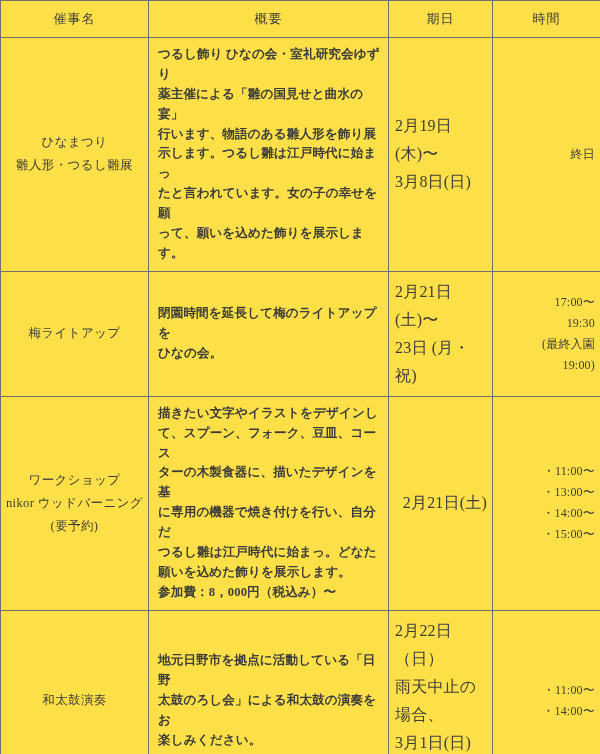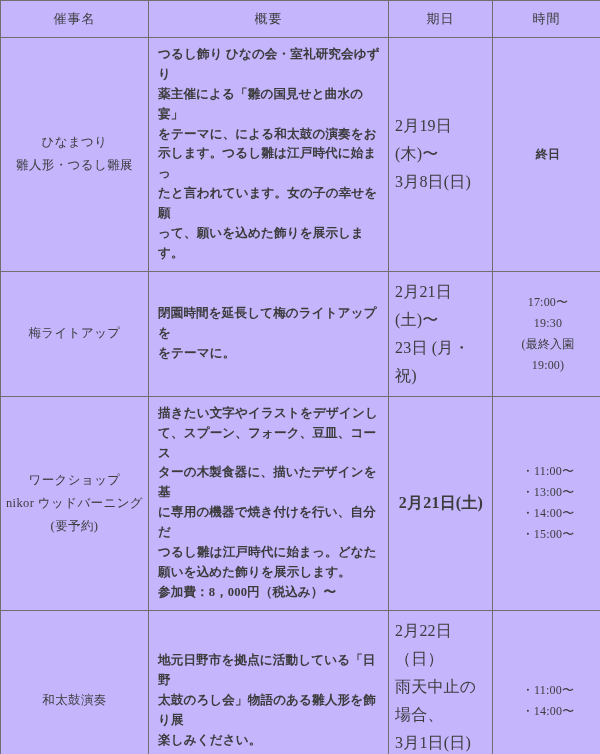--- a/index.html
+++ b/index.html
@@ -22,21 +22,21 @@
   #schedule-table col.c-name  { width: 148px; }
   #schedule-table col.c-desc  { width: 240px; }
   #schedule-table col.c-date  { width: 104px; }
   #schedule-table col.c-time  { width: 108px; }
 
   #schedule-table th,
   #schedule-table td {
     border: 1px solid #6f6f6f;
     vertical-align: middle;
     color: #3c3c3c;
-    background: #c4b5fd;
+    background: #fde047;
   }
   #schedule-table th {
     text-align: center;
     font-weight: normal;
     font-size: 13px;
     letter-spacing: 1px;
     height: 36px;
     padding: 0 2px;
   }
   td.cell-name {
@@ -55,30 +55,29 @@
     vertical-align: top;
   }
   td.cell-date {
     text-align: left;
     font-size: 16px;
     line-height: 1.75;
     letter-spacing: 0.2px;
     padding: 6px 5px 6px 6px;
   }
   td.cell-time {
-    text-align: center;
+    text-align: right;
     font-size: 12px;
     line-height: 1.75;
     letter-spacing: 0.2px;
     padding: 6px 5px 6px 8px;
   }
   td.cell-date.centered,
   td.cell-time.centered {
-    text-align: center;
-    font-weight: bold;
+    text-align: right;
   }
   .line { display: block; white-space: pre-wrap; }
   .name-line { display: block; }
   .desc-line { display: block; white-space: pre-wrap; font-weight: bold; }
 </style>
 </head>
 <body>
 
 <table id="schedule-table">
   <colgroup>
@@ -97,40 +96,40 @@
   </thead>
   <tbody id="table-body">
       <tr>
         <td class="cell-name">
           <span class="name-line">ひなまつり</span>
           <span class="name-line">雛人形・つるし雛展</span>
         </td>
         <td class="cell-desc">
           <span class="desc-line">つるし飾り ひなの会・室礼研究会ゆずり</span>
           <span class="desc-line">薬主催による「雛の国見せと曲水の宴」</span>
-          <span class="desc-line">をテーマに、による和太鼓の演奏をお</span>
+          <span class="desc-line">行います、物語のある雛人形を飾り展</span>
           <span class="desc-line">示します。つるし雛は江戸時代に始まっ</span>
           <span class="desc-line">たと言われています。女の子の幸せを願</span>
           <span class="desc-line">って、願いを込めた飾りを展示します。</span>
         </td>
         <td class="cell-date">
           <span class="line">2月19日(木)〜</span>
           <span class="line">3月8日(日)</span>
         </td>
         <td class="cell-time centered">
           <span class="line">終日</span>
         </td>
       </tr>
       <tr>
         <td class="cell-name">
           <span class="name-line">梅ライトアップ</span>
         </td>
         <td class="cell-desc">
           <span class="desc-line">閉園時間を延長して梅のライトアップを</span>
-          <span class="desc-line">をテーマに。</span>
+          <span class="desc-line">ひなの会。</span>
         </td>
         <td class="cell-date">
           <span class="line">2月21日(土)〜</span>
           <span class="line">23日 (月・祝)</span>
         </td>
         <td class="cell-time">
           <span class="line">17:00〜</span>
           <span class="line">19:30</span>
           <span class="line">(最終入園</span>
           <span class="line">19:00)</span>
@@ -161,21 +160,21 @@
           <span class="line">・14:00〜</span>
           <span class="line">・15:00〜</span>
         </td>
       </tr>
       <tr>
         <td class="cell-name">
           <span class="name-line">和太鼓演奏</span>
         </td>
         <td class="cell-desc">
           <span class="desc-line">地元日野市を拠点に活動している「日野</span>
-          <span class="desc-line">太鼓のろし会」物語のある雛人形を飾り展</span>
+          <span class="desc-line">太鼓のろし会」による和太鼓の演奏をお</span>
           <span class="desc-line">楽しみください。</span>
         </td>
         <td class="cell-date">
           <span class="line">2月22日（日）</span>
           <span class="line">雨天中止の場合、</span>
           <span class="line">3月1日(日)順延</span>
         </td>
         <td class="cell-time">
           <span class="line">・11:00〜</span>
           <span class="line">・14:00〜</span>

